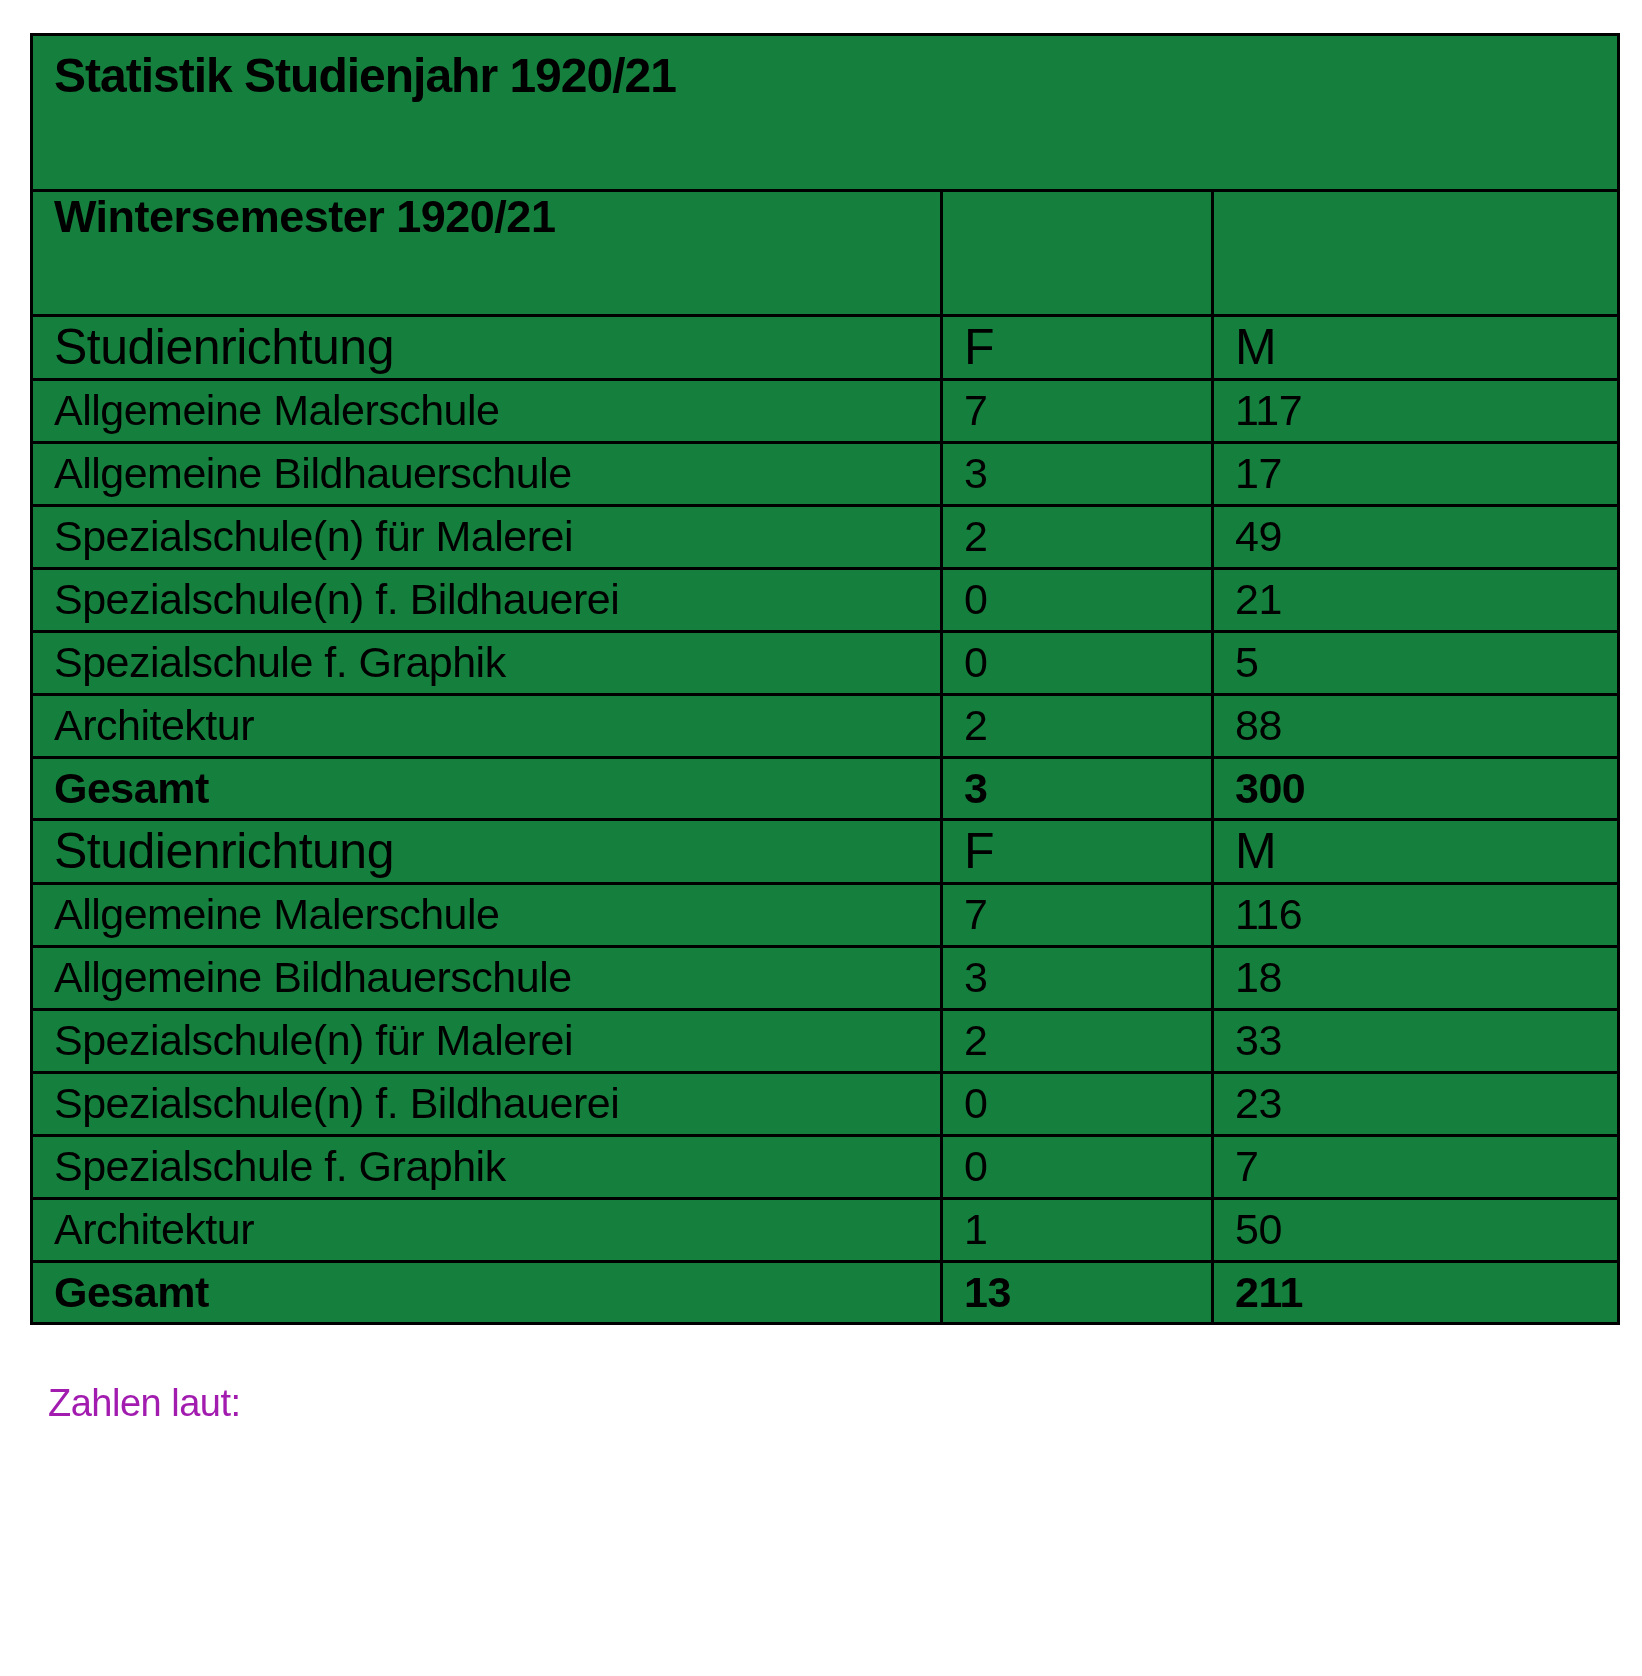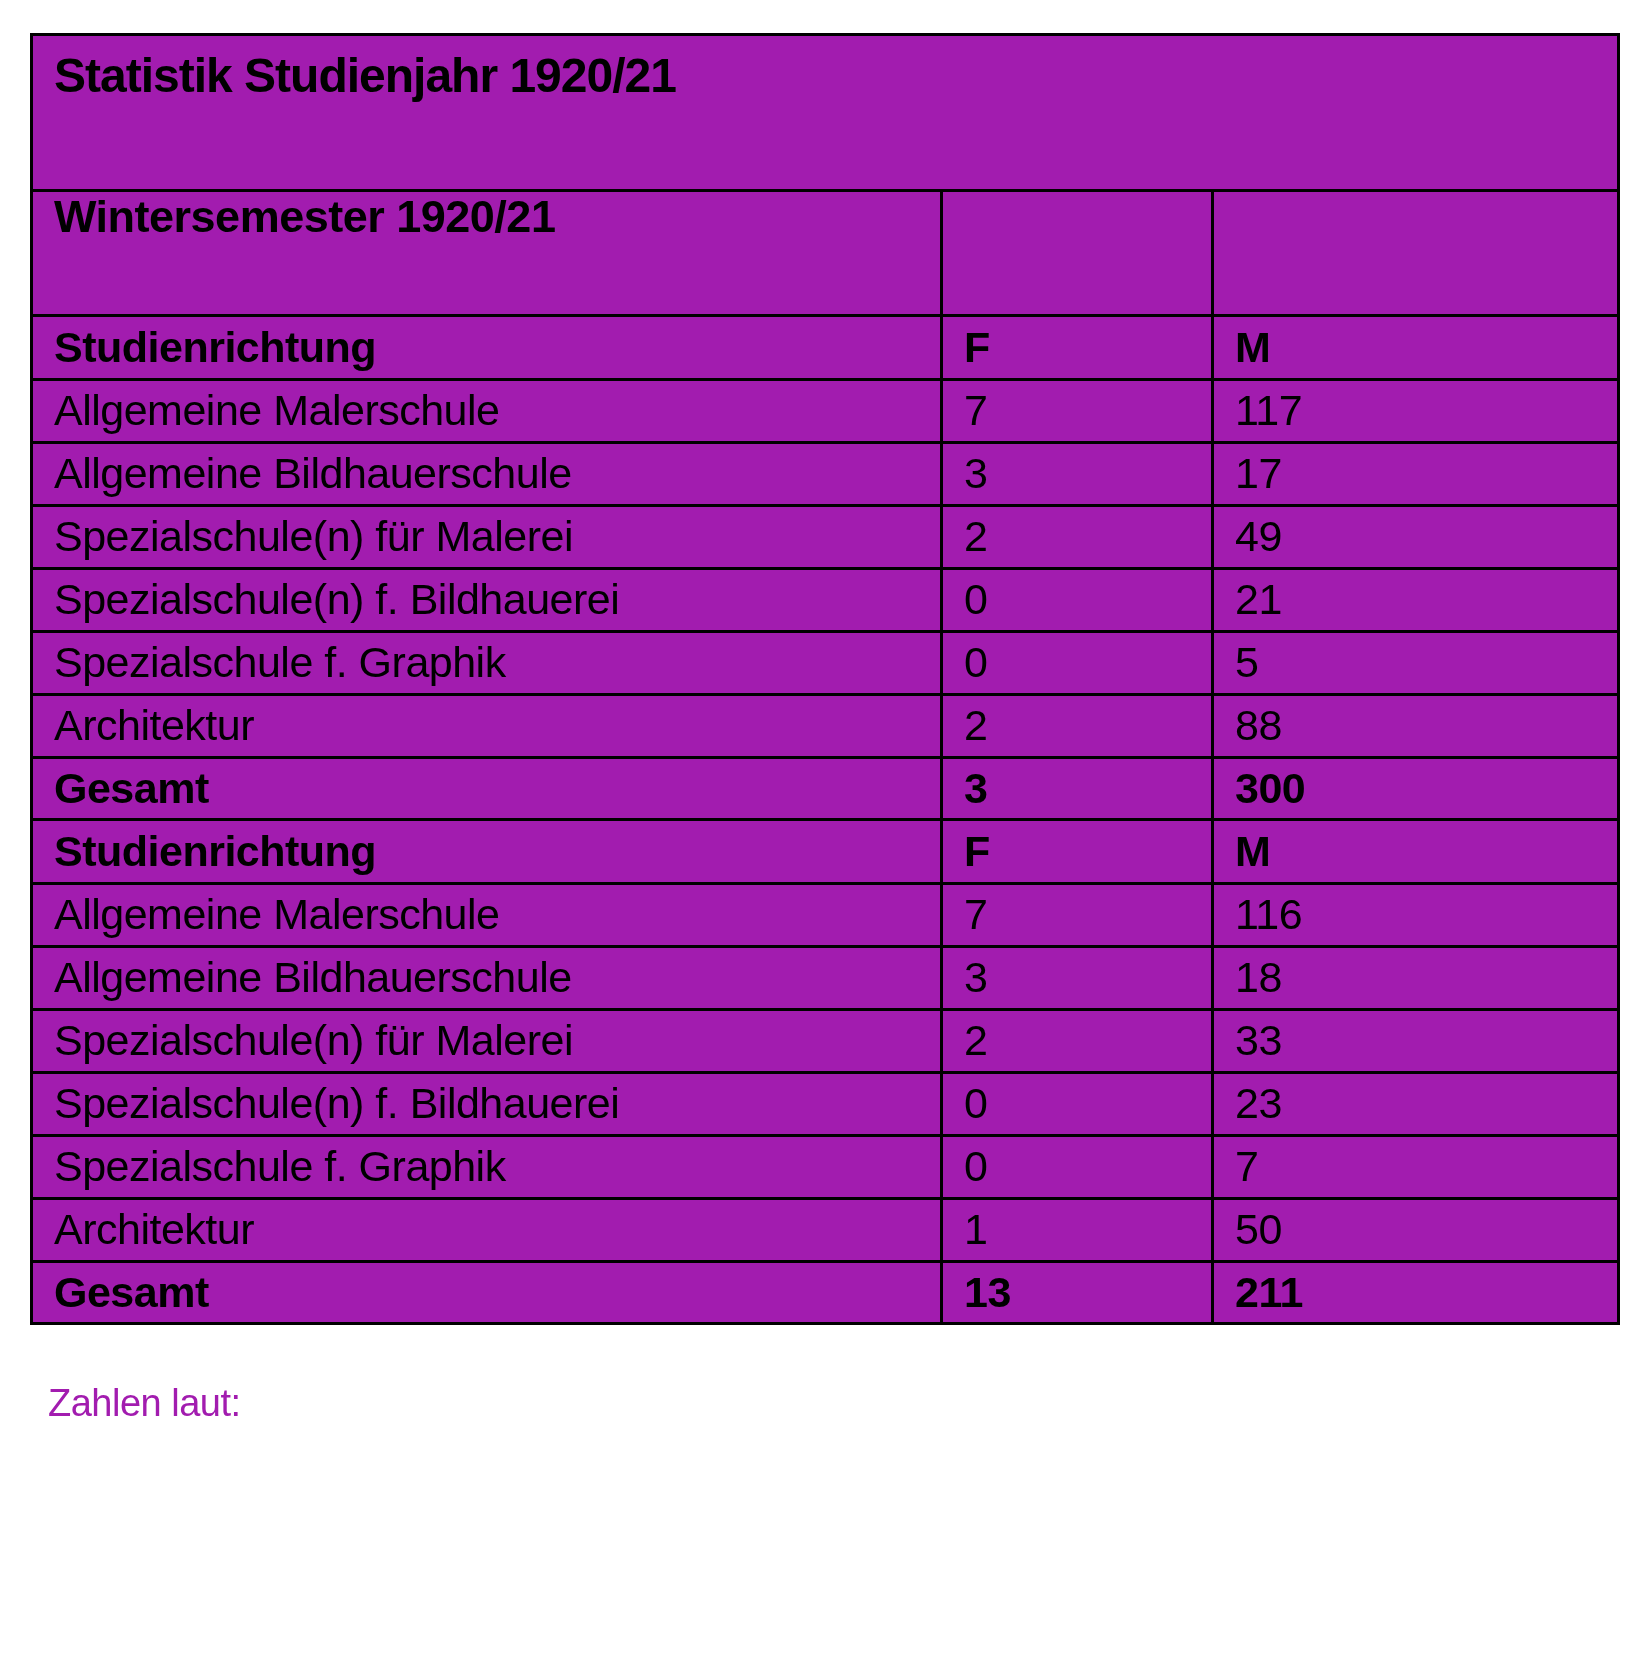--- a/index.html
+++ b/index.html
@@ -27,21 +27,21 @@
   }
   table.stats col.c1 { width: 910px; }
   table.stats col.c2 { width: 271px; }
   table.stats col.c3 { width: 406px; }
   table.stats td {
     border: 3px solid #000000;
     padding: 0 0 0 21px;
     vertical-align: middle;
     font-size: 43px;
     line-height: 1.1;
-    background: #a21caf;
+    background: #15803d;
     overflow: hidden;
     white-space: nowrap;
   }
   tr.r-title td {
     height: 139px;
     vertical-align: top;
     padding-top: 14px;
     font-size: 48px;
     font-weight: bold;
     letter-spacing: -1px;
@@ -52,22 +52,22 @@
     font-size: 45px;
     font-weight: bold;
   }
   tr.r-sommer td {
     height: 172px;
     font-size: 45px;
     font-weight: bold;
   }
   tr.r-colhead td {
     height: 61px;
-    font-size: 43px;
-    font-weight: bold;
+    font-size: 50px;
+    font-weight: normal;
   }
   tr.r-data td { height: 60px; }
   tr.r-total td {
     height: 59px;
     font-weight: bold;
   }
   td.gray { background: #c0c0c0; }
   .footer {
     margin: 51px 0 0 18px;
     font-size: 38px;

